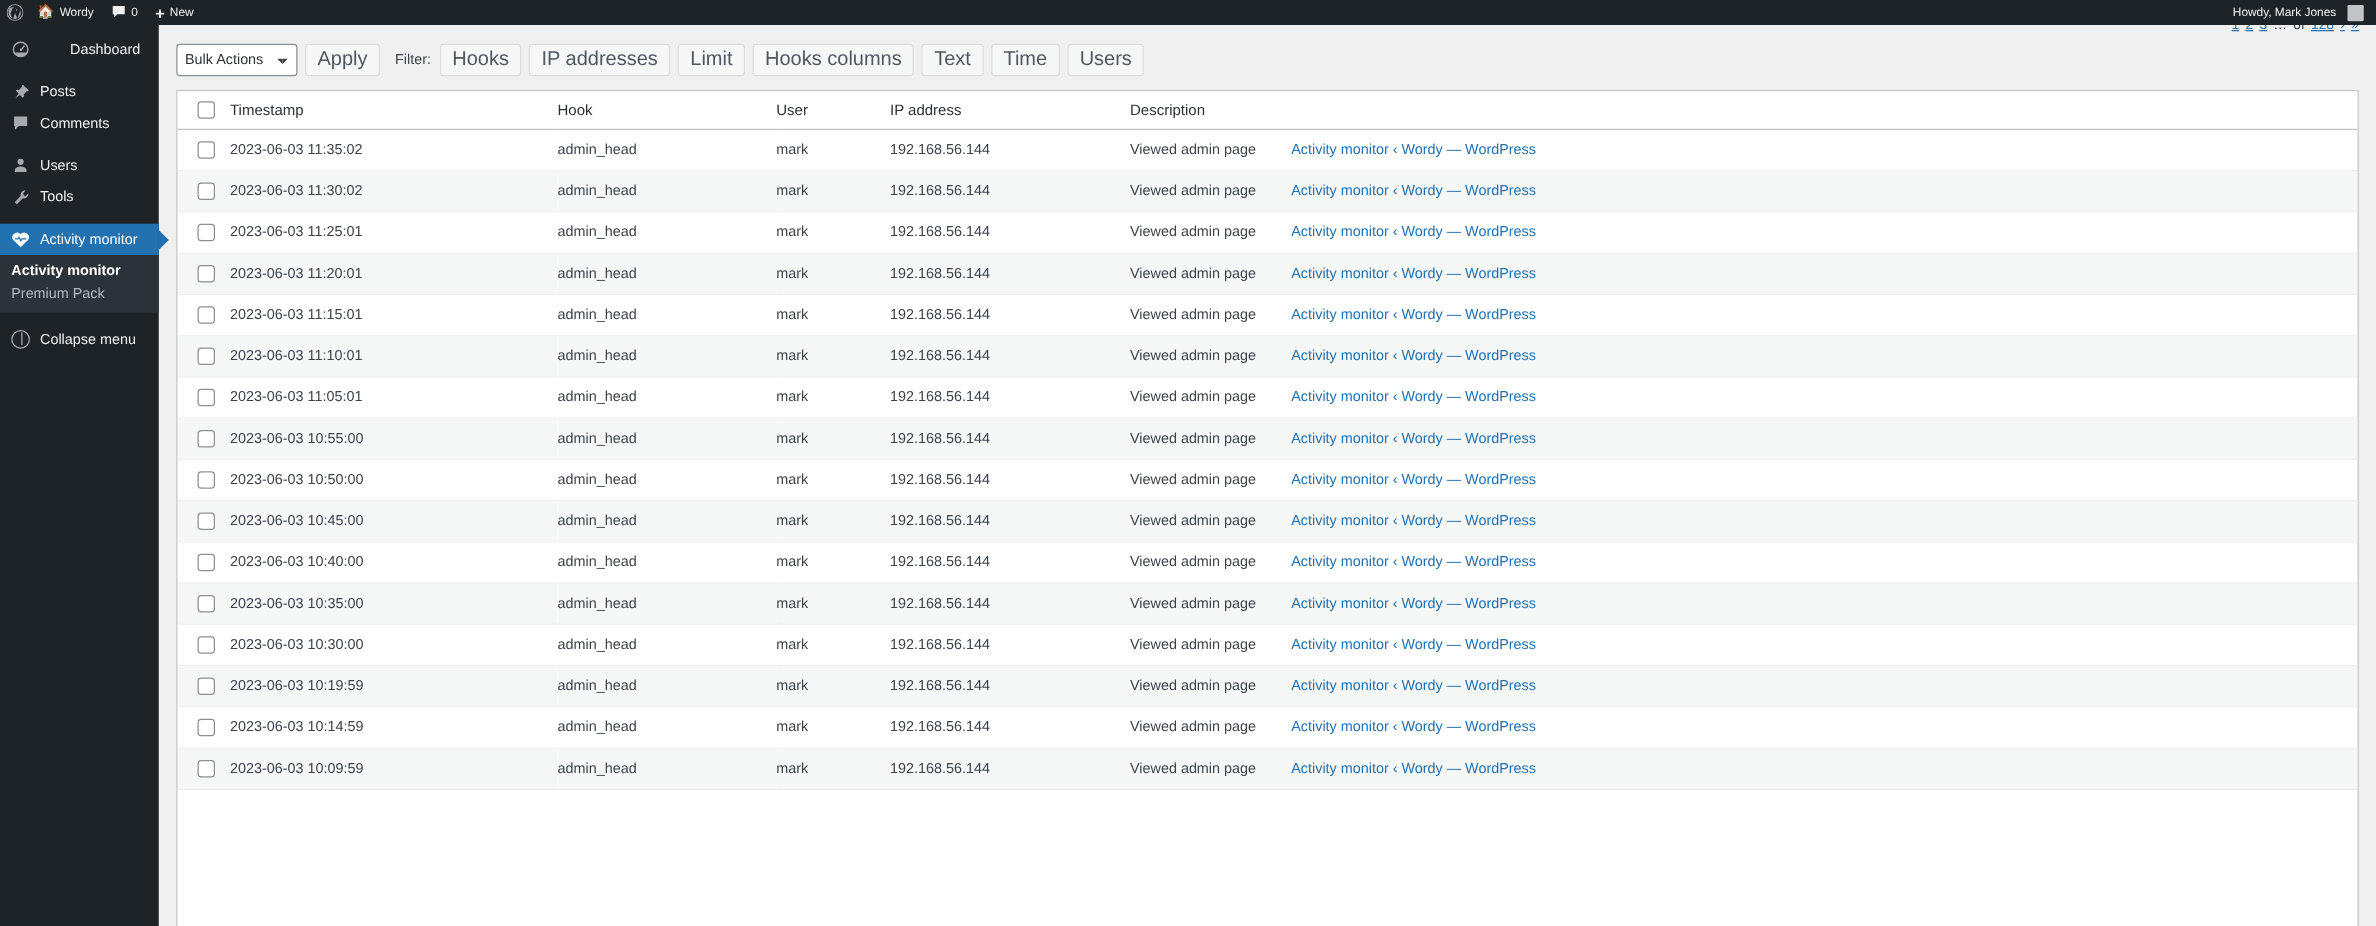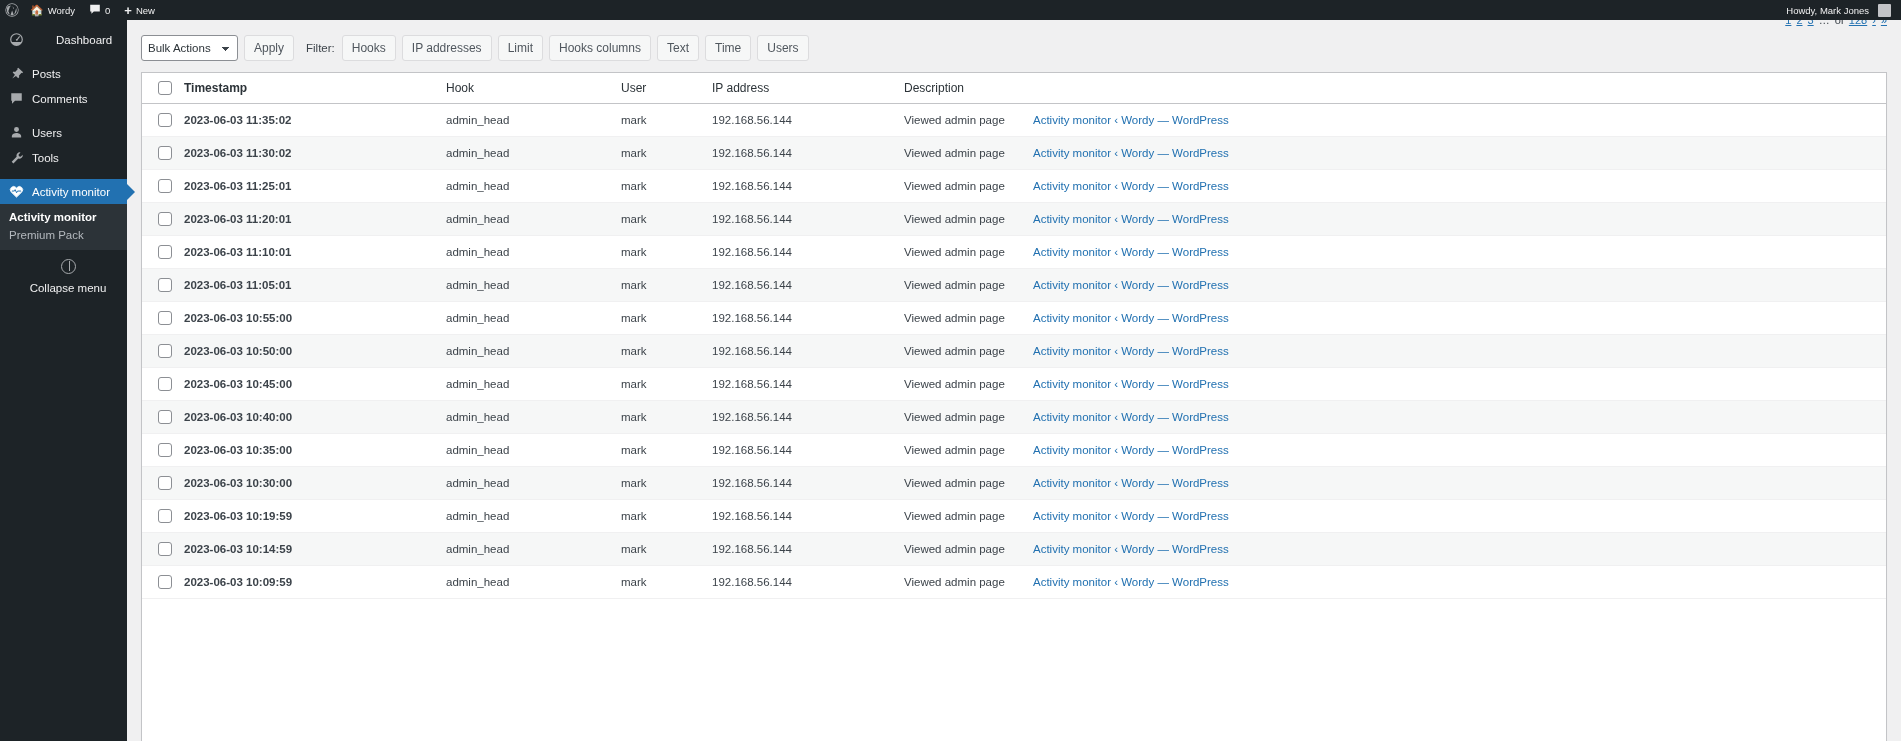--- a/index.html
+++ b/index.html
@@ -58,21 +58,21 @@
   .submenu { background:#2c3338; padding:4px 0 6px 0; }
   .submenu-item {
     display:block; padding:3px 0 3px 9px;
     font-size:11.5px; color:#f0f0f1; cursor:pointer; white-space:nowrap;
   }
   .submenu-item.current { font-weight:bold; color:#fff; }
   .submenu-item:not(.current) { color:#b4b9be; }
   .collapse-row {
     display:flex; align-items:center; gap:8px;
     height:25px; padding-left:9px; margin-top:9px;
-    font-size:11.5px; color:#f0f0f1; cursor:pointer;flex-direction:column;
+    font-size:11.5px; color:#f0f0f1; cursor:pointer;
   }
   .collapse-icon {
     width:15px; height:15px; border-radius:50%;
     border:1.6px solid #a7aaad; position:relative; flex:0 0 15px;
   }
   .collapse-icon::after {
     content:""; position:absolute; left:2px; top:1.3px;
     width:5px; height:9.4px;
     border-right:1.6px solid #a7aaad;
   }
@@ -111,21 +111,21 @@
     background-image:
       linear-gradient(45deg, transparent 50%, #3c434a 50%),
       linear-gradient(135deg, #3c434a 50%, transparent 50%);
     background-position: calc(100% - 11px) 11px, calc(100% - 7px) 11px;
     background-size:4px 4px, 4px 4px;
     background-repeat:no-repeat;
     cursor:pointer;
   }
   .btn-secondary {
     height:26px; padding:0 9px;
-    font-size:12px; font-family:"Liberation Sans", sans-serif;
+    font-size:16px; font-family:"Liberation Sans", sans-serif;
     color:#50575e; background:#f6f7f7;
     border:1px solid #dcdcde; border-radius:3px;
     cursor:pointer; white-space:nowrap;
     display:inline-flex; align-items:center;
   }
   .filter-label { font-size:11.5px; color:#3c434a; margin-left:6px; margin-right:1px; white-space:nowrap; }
 
   
   .table-wrap {
     position:absolute; left:14px; top:52px;
@@ -159,21 +159,21 @@
     text-overflow:ellipsis;
   }
   tbody tr:nth-child(even) { background:#f6f7f7; }
   col.c-check { width:42px; }
   col.c-time  { width:262px; }
   col.c-hook  { width:175px; }
   col.c-user  { width:91px; }
   col.c-ip    { width:192px; }
   col.c-desc  { width:auto; }
   td.col-check, th.col-check { padding-left:16px; }
-  td.col-time, th.col-time { padding-left:0;font-weight:bold; }
+  td.col-time, th.col-time { padding-left:0; }
 
   input[type=checkbox].cb {
     -webkit-appearance:none; appearance:none;
     width:14px; height:14px; margin:0;
     border:1px solid #8c8f94; border-radius:3px;
     background:#fff; cursor:pointer; display:block;
   }
   input[type=checkbox].cb:checked { background:#2271b1; border-color:#2271b1; }
 
   a.desc-link { color:#2271b1; text-decoration:none;margin-left:25px; }
@@ -384,20 +384,30 @@
             <td class="col-time">2023-06-03 11:20:01</td>
             <td>admin_head</td>
             <td>mark</td>
             <td>192.168.56.144</td>
             <td><span>Viewed admin page </span><a class="desc-link" href="#">Activity monitor ‹ Wordy — WordPress</a></td>
           </tr>
           <tr>
             <td class="col-check">
               <input type="checkbox" class="cb" style="">
             </td>
+            <td class="col-time">2023-06-03 11:15:01</td>
+            <td>admin_head</td>
+            <td>mark</td>
+            <td>192.168.56.144</td>
+            <td><span>Viewed admin page </span><a class="desc-link" href="#">Activity monitor ‹ Wordy — WordPress</a></td>
+          </tr>
+          <tr>
+            <td class="col-check">
+              <input type="checkbox" class="cb" style="">
+            </td>
             <td class="col-time">2023-06-03 11:10:01</td>
             <td>admin_head</td>
             <td>mark</td>
             <td>192.168.56.144</td>
             <td><span>Viewed admin page </span><a class="desc-link" href="#">Activity monitor ‹ Wordy — WordPress</a></td>
           </tr>
           <tr>
             <td class="col-check">
               <input type="checkbox" class="cb" style="">
             </td>

